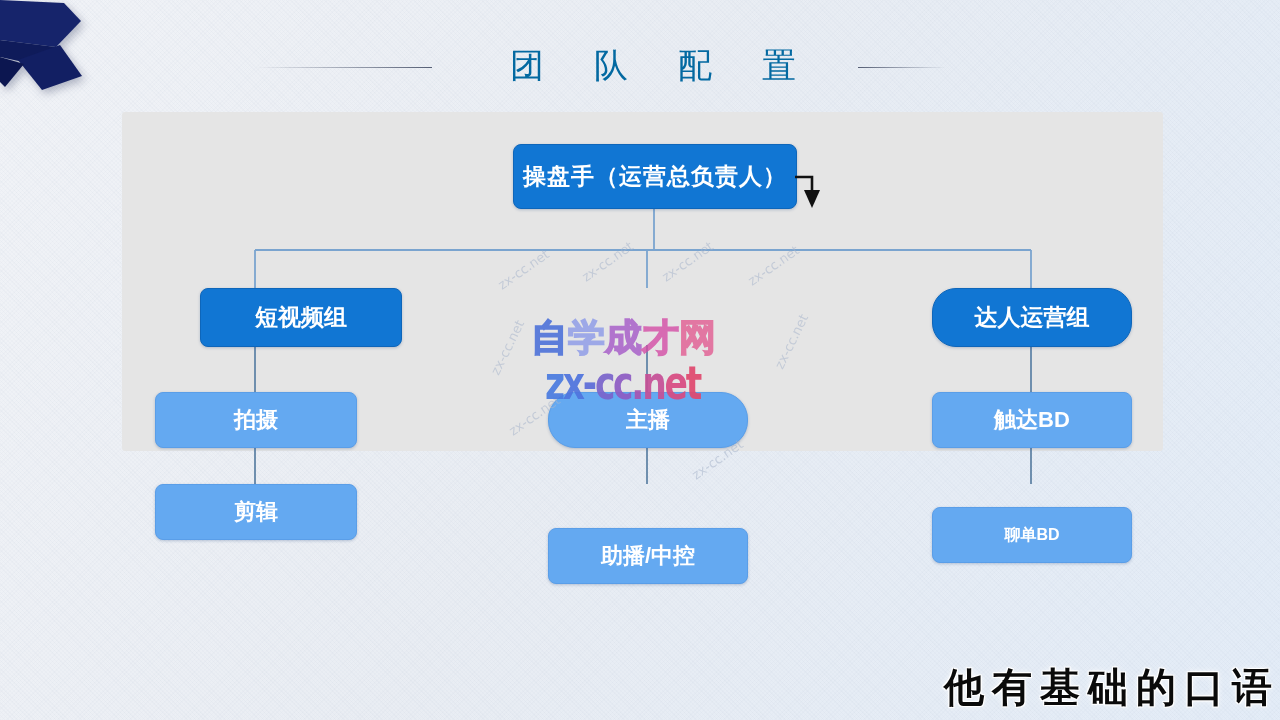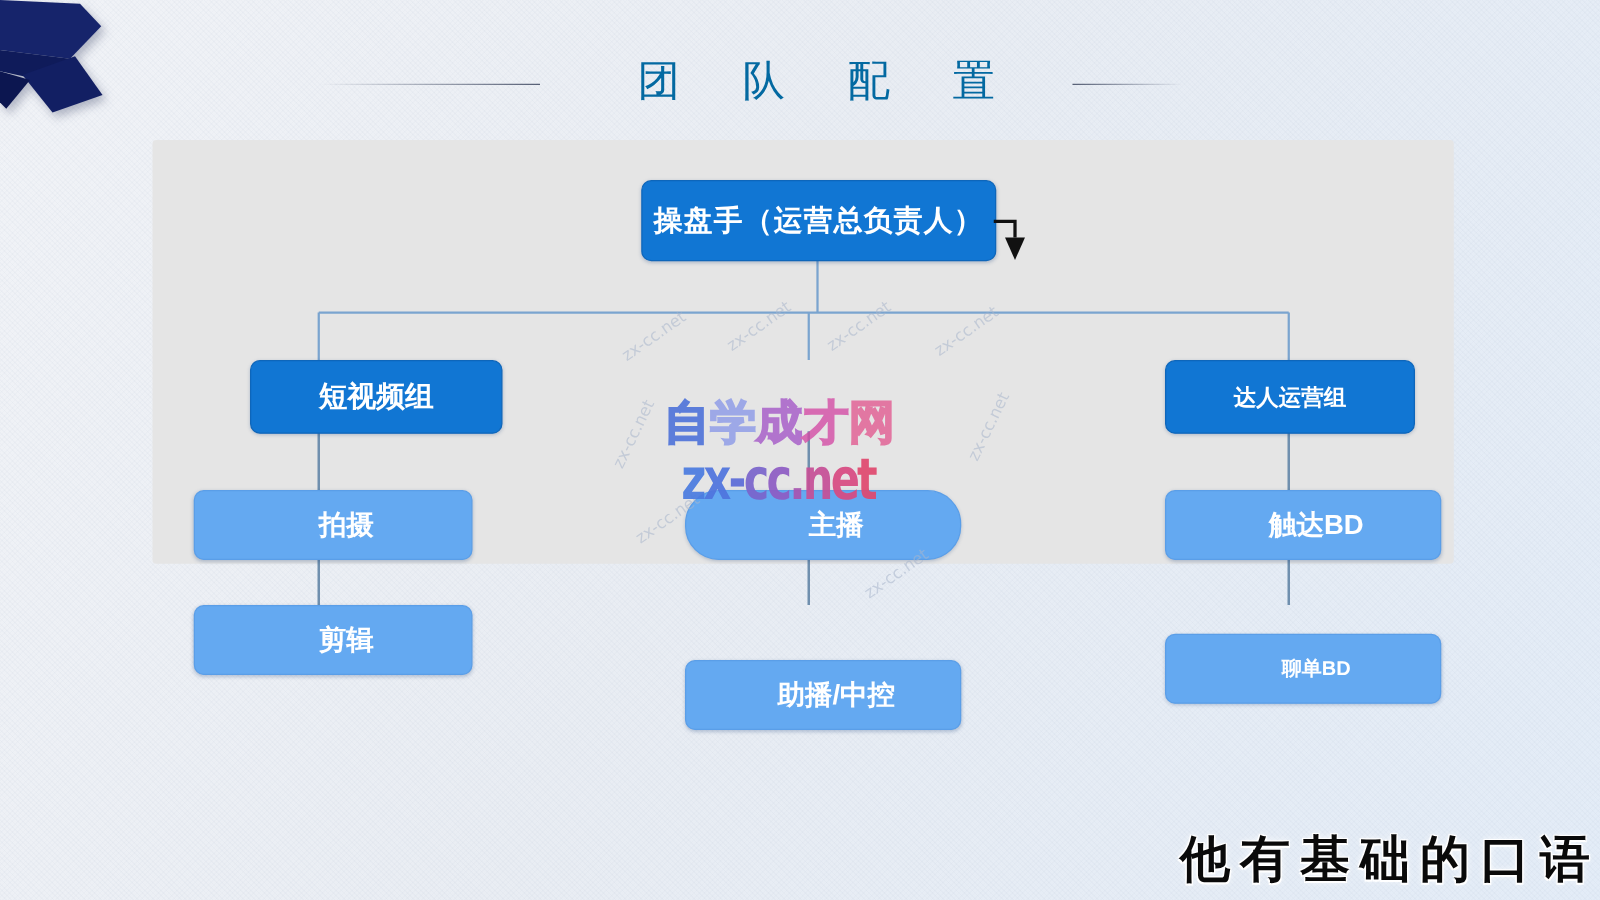--- a/index.html
+++ b/index.html
@@ -37,25 +37,25 @@
   
   .card{position:absolute;left:122px;top:112px;width:1041px;height:339px;
     background:#e5e5e5;border-radius:3px;}
   .connectors{position:absolute;left:0;top:0;}
 
   
   .node{position:absolute;border-radius:8px;display:flex;align-items:center;justify-content:center;
     color:#fff;font-weight:bold;text-align:center;
     box-shadow:0 1px 3px rgba(20,60,120,.25);}
   .node.dark{background:#1176d3;border:1px solid #0e66ba;}
-  .node.light{background:#64a9f1;border:1px solid #5a9ee8;padding-left:21px;}
+  .node.light{background:#64a9f1;border:1px solid #5a9ee8;}
   .root{left:391px;top:32px;width:282px;height:63px;font-size:23px;letter-spacing:1px;}
   .g0{left:33px; top:176px;width:200px;height:57px;font-size:23px;margin-left:45px;}
   .g1{left:426px;top:176px;width:198px;height:57px;font-size:23px;}
-  .g2{left:810px;top:176px;width:198px;height:57px;font-size:18px;}
+  .g2{left:810px;top:176px;width:198px;height:57px;font-size:23px;border-radius:24px;}
   .c00{left:33px; top:280px;width:200px;height:54px;font-size:22px;}
   .c10{left:426px;top:280px;width:198px;height:54px;font-size:22px;border-radius:27px;}
   .c20{left:810px;top:280px;width:198px;height:54px;font-size:22px;}
   .c01{left:33px; top:372px;width:200px;height:54px;font-size:22px;}
   .c11{left:426px;top:372px;width:198px;height:54px;font-size:22px;margin-top:44px;}
   .c21{left:810px;top:372px;width:198px;height:54px;font-size:16px;margin-top:23px;}
 
   
   .down-arrow{position:absolute;left:671px;top:50px;}
 

